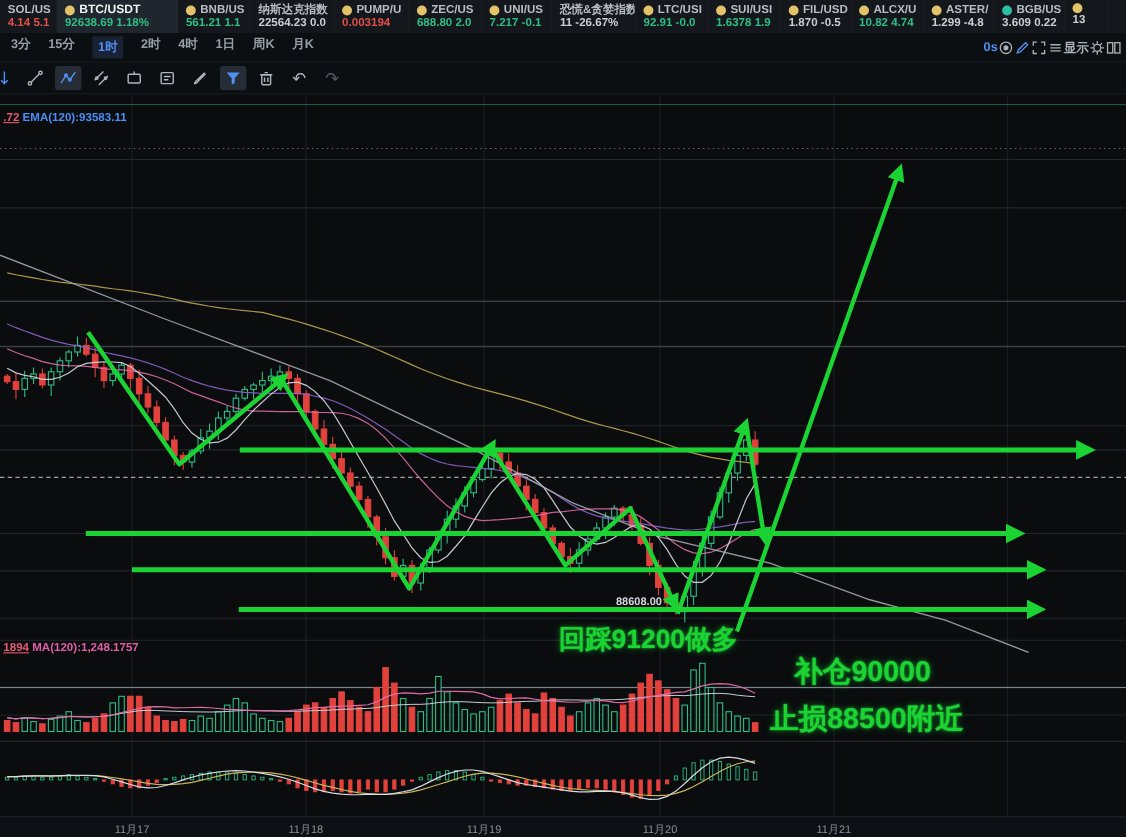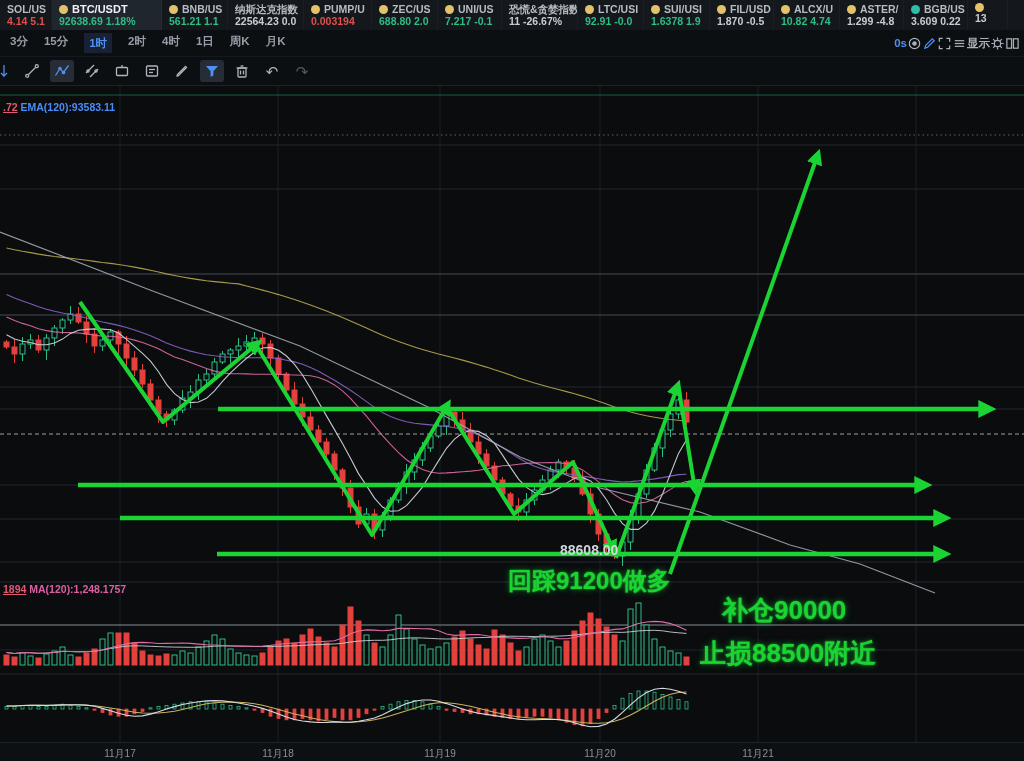--- a/index.html
+++ b/index.html
@@ -36,21 +36,21 @@
 
   
   .chart-wrap{position:relative;width:1024px;height:656px;background:#0a0c0e;}
   .chart-wrap svg{position:absolute;left:0;top:0;}
   .lg{position:absolute;font-size:10.5px;font-weight:bold;white-space:nowrap;pointer-events:none;}
   .teal{color:#2ebd85;}
   .pink{color:#dd5fa3;}
   .redpink{color:#e25972;text-decoration:underline;}
   .blue2{color:#4a8df6;}
   .anno{position:absolute;font-weight:bold;color:#1bd434;text-shadow:0 0 7px rgba(27,212,52,.55),0 0 2px rgba(27,212,52,.9);white-space:nowrap;cursor:pointer;}
-  .pricelab{position:absolute;font-size:14px;color:#d2d6db;font-weight:bold;}
+  .pricelab{position:absolute;font-size:10px;color:#d2d6db;font-weight:bold;}
 
   
   .x-axis{height:21px;background:#0d1013;border-top:1px solid #1e232a;position:relative;}
   .x-axis span{position:absolute;top:4px;transform:translateX(-50%);font-size:10px;color:#8a9099;}
 </style>
 </head>
 <body>
 
 <div class="app">
 

